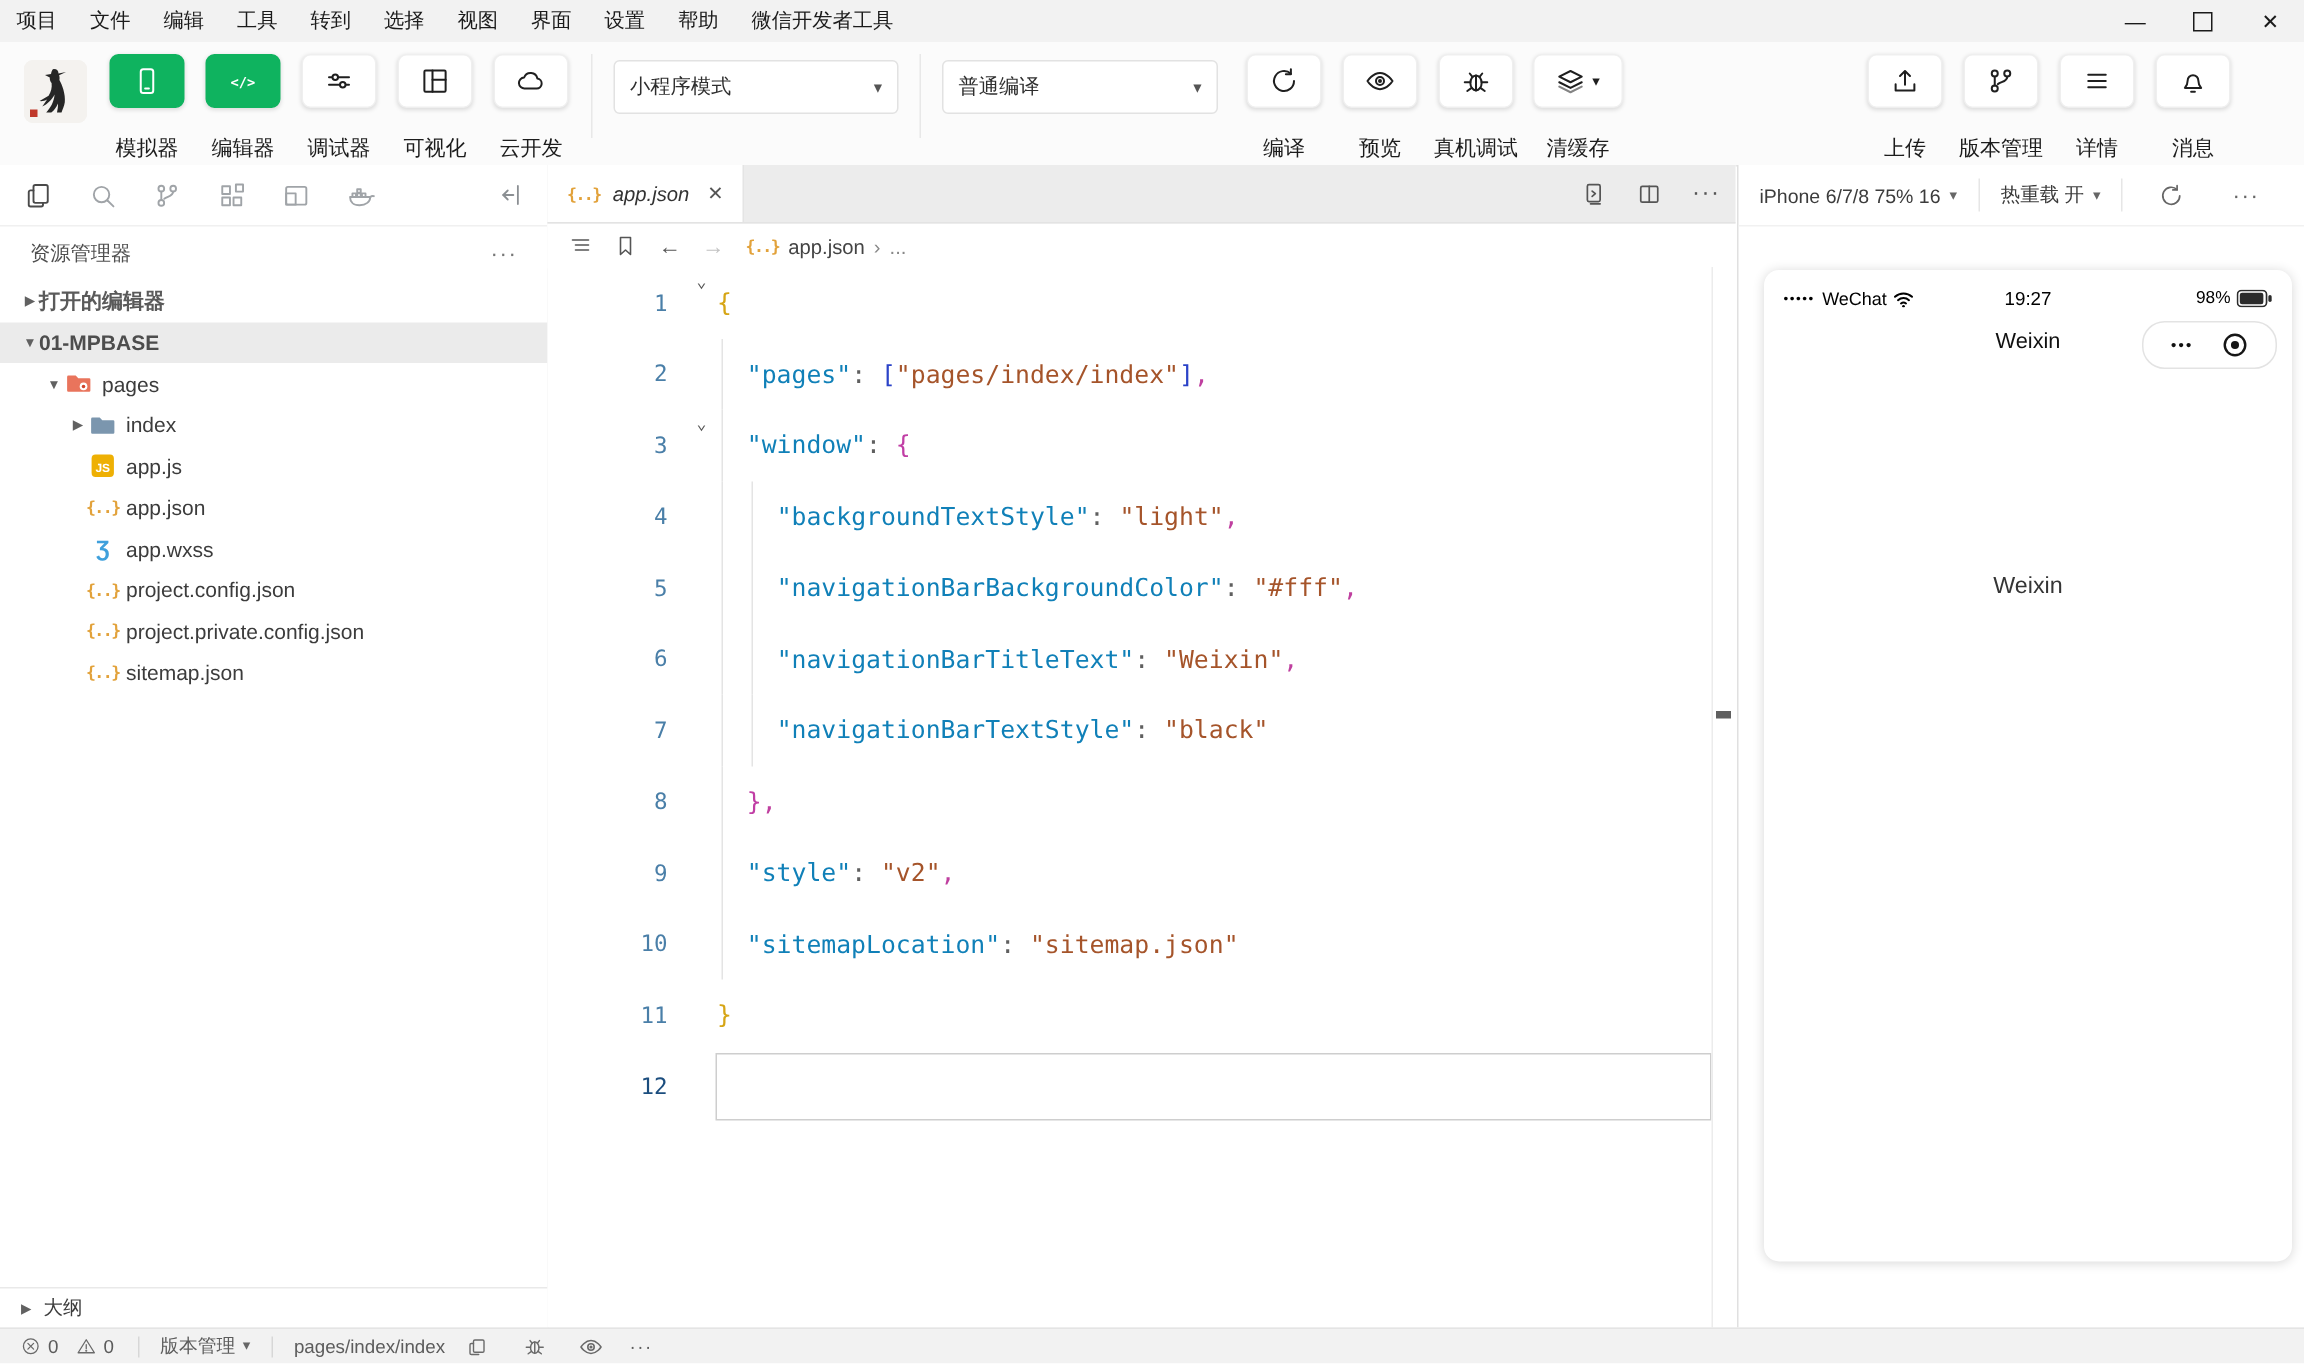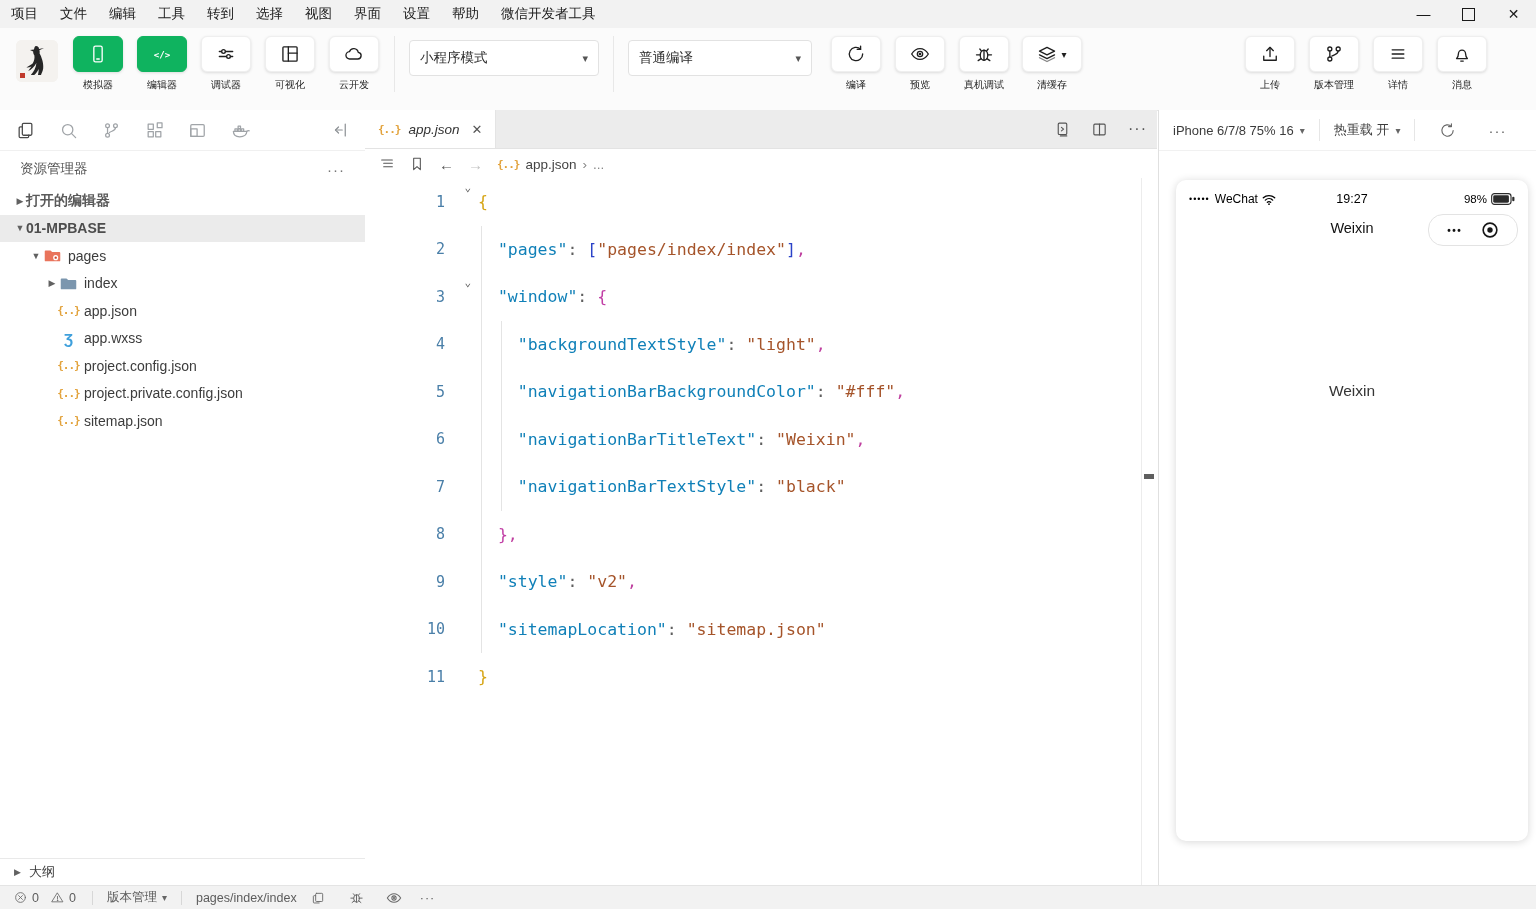--- a/index.html
+++ b/index.html
@@ -21,21 +21,21 @@
   
   .toolbar{position:absolute;top:28px;left:0;right:0;height:82px;background:#fbfbfb;border-bottom:1px solid #e6e6e6;}
   .tb-row{position:absolute;top:8px;left:0;right:0;height:66px;display:flex;align-items:flex-start;}
   .avatar{width:42px;height:42px;border-radius:6px;margin:4px 14px 0 16px;background:#f3f1ee;overflow:hidden;position:relative;}
   .tb-group{display:flex;gap:12px;}
   .tbtn{display:flex;flex-direction:column;align-items:center;width:52px;cursor:pointer;}
   .chip{width:48px;height:34px;border-radius:6px;background:#fff;border:1px solid #efefef;
         box-shadow:0 1px 3px rgba(0,0,0,.13);display:flex;align-items:center;justify-content:center;color:#1f1f1f;}
   .chip.active{background:#0fb35f;border-color:#0fb35f;color:#fff;}
   .chip .icon{width:20px;height:20px;}
-  .tlabel{margin-top:6px;font-size:10px;color:#1c1c1c;white-space:nowrap;}
+  .tlabel{margin-top:18px;font-size:14px;color:#1c1c1c;white-space:nowrap;}
   .tb-sep{width:1px;height:56px;background:#e8e8e8;margin:0 14px;}
   .tb-select{height:34px;border:1px solid #e2e2e2;border-radius:4px;background:#fff;display:flex;align-items:center;
              font-size:13.5px;color:#2e2e2e;padding:0 10px;position:relative;cursor:pointer;}
   .tb-select .caret{margin-left:auto;color:#555;font-size:11px;}
   .tb-right{margin-left:auto;display:flex;gap:12px;margin-right:48px;}
 
   
   .workspace{position:absolute;top:110px;left:0;right:0;bottom:24px;}
 
   
@@ -400,20 +400,30 @@
           <span class="ficon">
             <svg viewBox="0 0 16 16">
               <path d="M1.5 3.2h4.6l1.6 1.6h6.8a.8.8 0 0 1 .8.8v7a.8.8 0 0 1-.8.8H1.5a.8.8 0 0 1-.8-.8v-8.6a.8.8 0 0 1 .8-.8z" fill="#7b96ae"></path>
             </svg>
           </span>
           <span>index</span>
         </div>
         <div class="trow" style="padding-left: 46px;">
           <span class="chev"></span>
           <span class="ficon">
+            <svg viewBox="0 0 16 16">
+              <rect x="1" y="1" width="14" height="14" rx="2.5" fill="#eeb004"></rect>
+              <text x="8" y="11.8" text-anchor="middle" font-size="7.5" font-weight="bold" fill="#fff" font-family="sans-serif">JS</text>
+            </svg>
+          </span>
+          <span>app.js</span>
+        </div>
+        <div class="trow" style="padding-left: 46px;">
+          <span class="chev"></span>
+          <span class="ficon">
             <span class="json-glyph">{..}</span>
           </span>
           <span>app.json</span>
         </div>
         <div class="trow" style="padding-left: 46px;">
           <span class="chev"></span>
           <span class="ficon">
             <svg viewBox="0 0 16 16">
               <text x="8" y="13" text-anchor="middle" font-size="14" font-weight="bold" fill="#3fa0dc" font-family="sans-serif">Ʒ</text>
             </svg>
@@ -545,20 +555,25 @@
           <div class="cl"><span class="tk-pl">  </span><span class="tk-key">"style"</span><span class="tk-pun">:</span><span class="tk-pl"> </span><span class="tk-str">"v2"</span><span class="tk-com">,</span></div>
         </div>
         <div class="code-line">
           <div class="ln">10</div>
           <div class="guide" style="left: 116px;"></div>
           <div class="cl"><span class="tk-pl">  </span><span class="tk-key">"sitemapLocation"</span><span class="tk-pun">:</span><span class="tk-pl"> </span><span class="tk-str">"sitemap.json"</span></div>
         </div>
         <div class="code-line">
           <div class="ln">11</div>
           <div class="cl"><span class="tk-b0">}</span></div>
+        </div>
+        <div class="code-line current">
+          <div class="cur-box"></div>
+          <div class="ln">12</div>
+          <div class="cl"></div>
         </div>
       </div>
     <div class="scrollstrip" style="top:68px;">
       <div class="thumb"></div>
     </div>
   </div>
 
   <div class="sim">
     <div class="sim-head">
       <div class="sim-seg">

